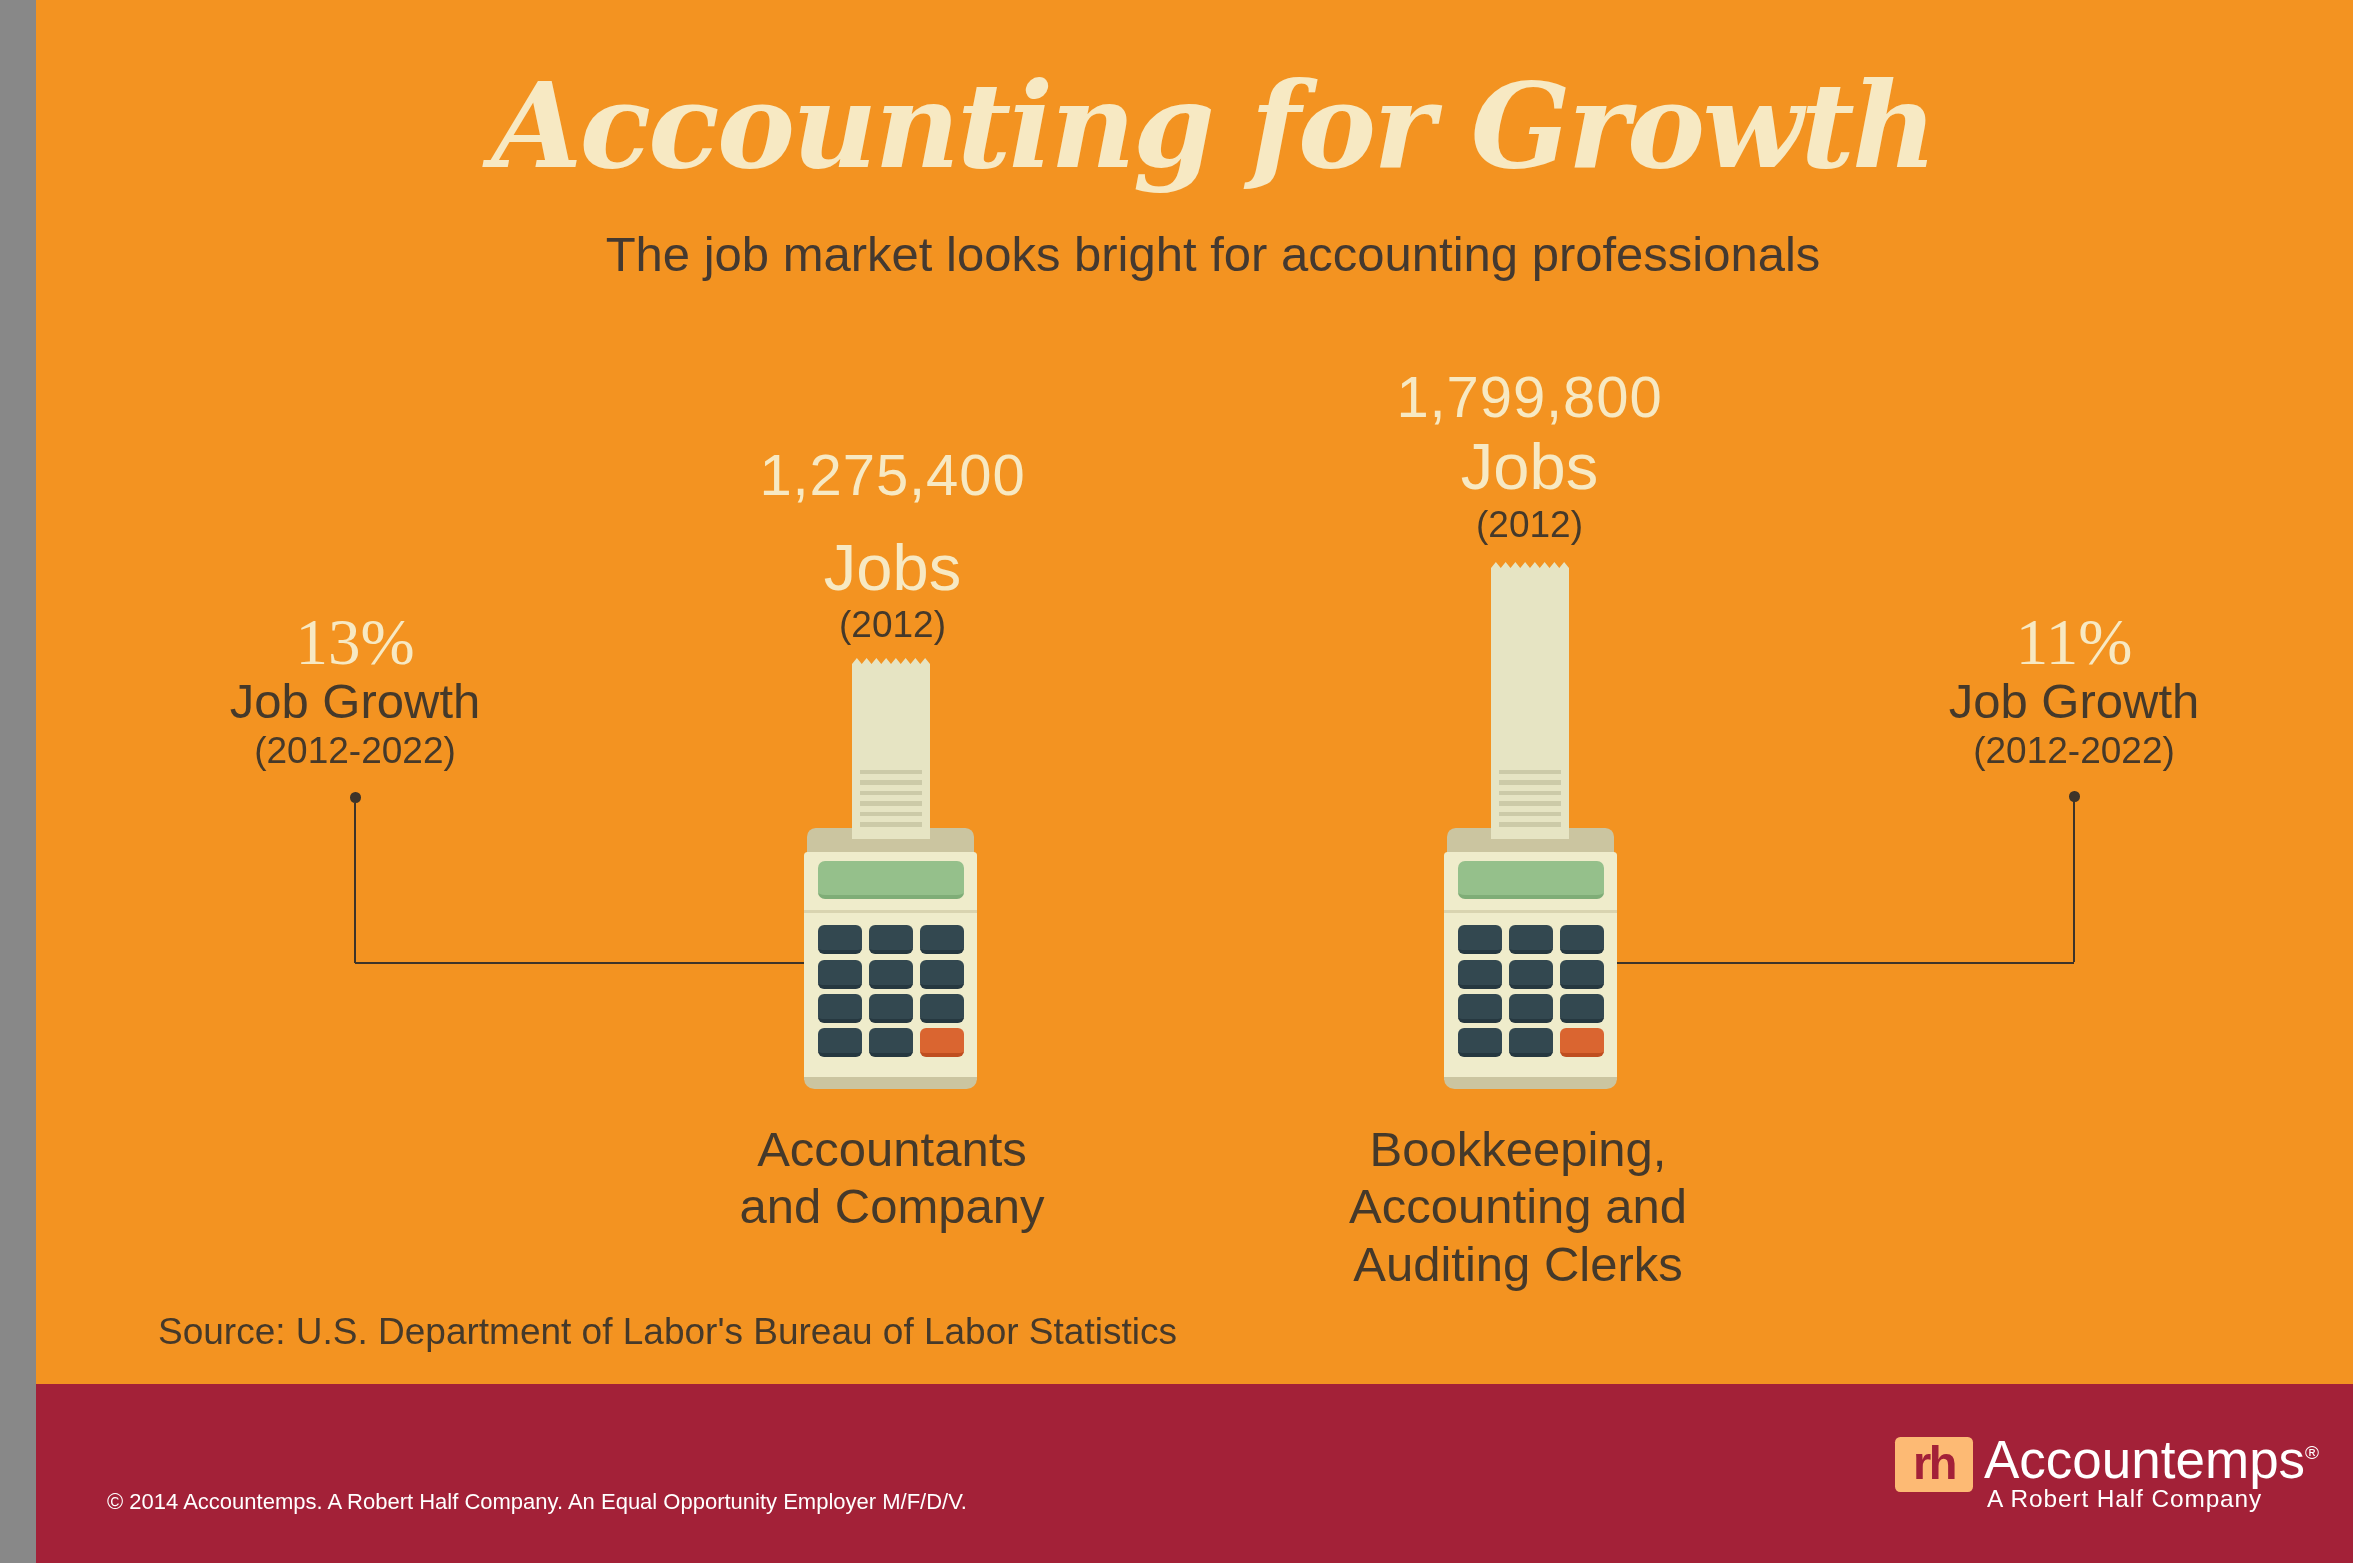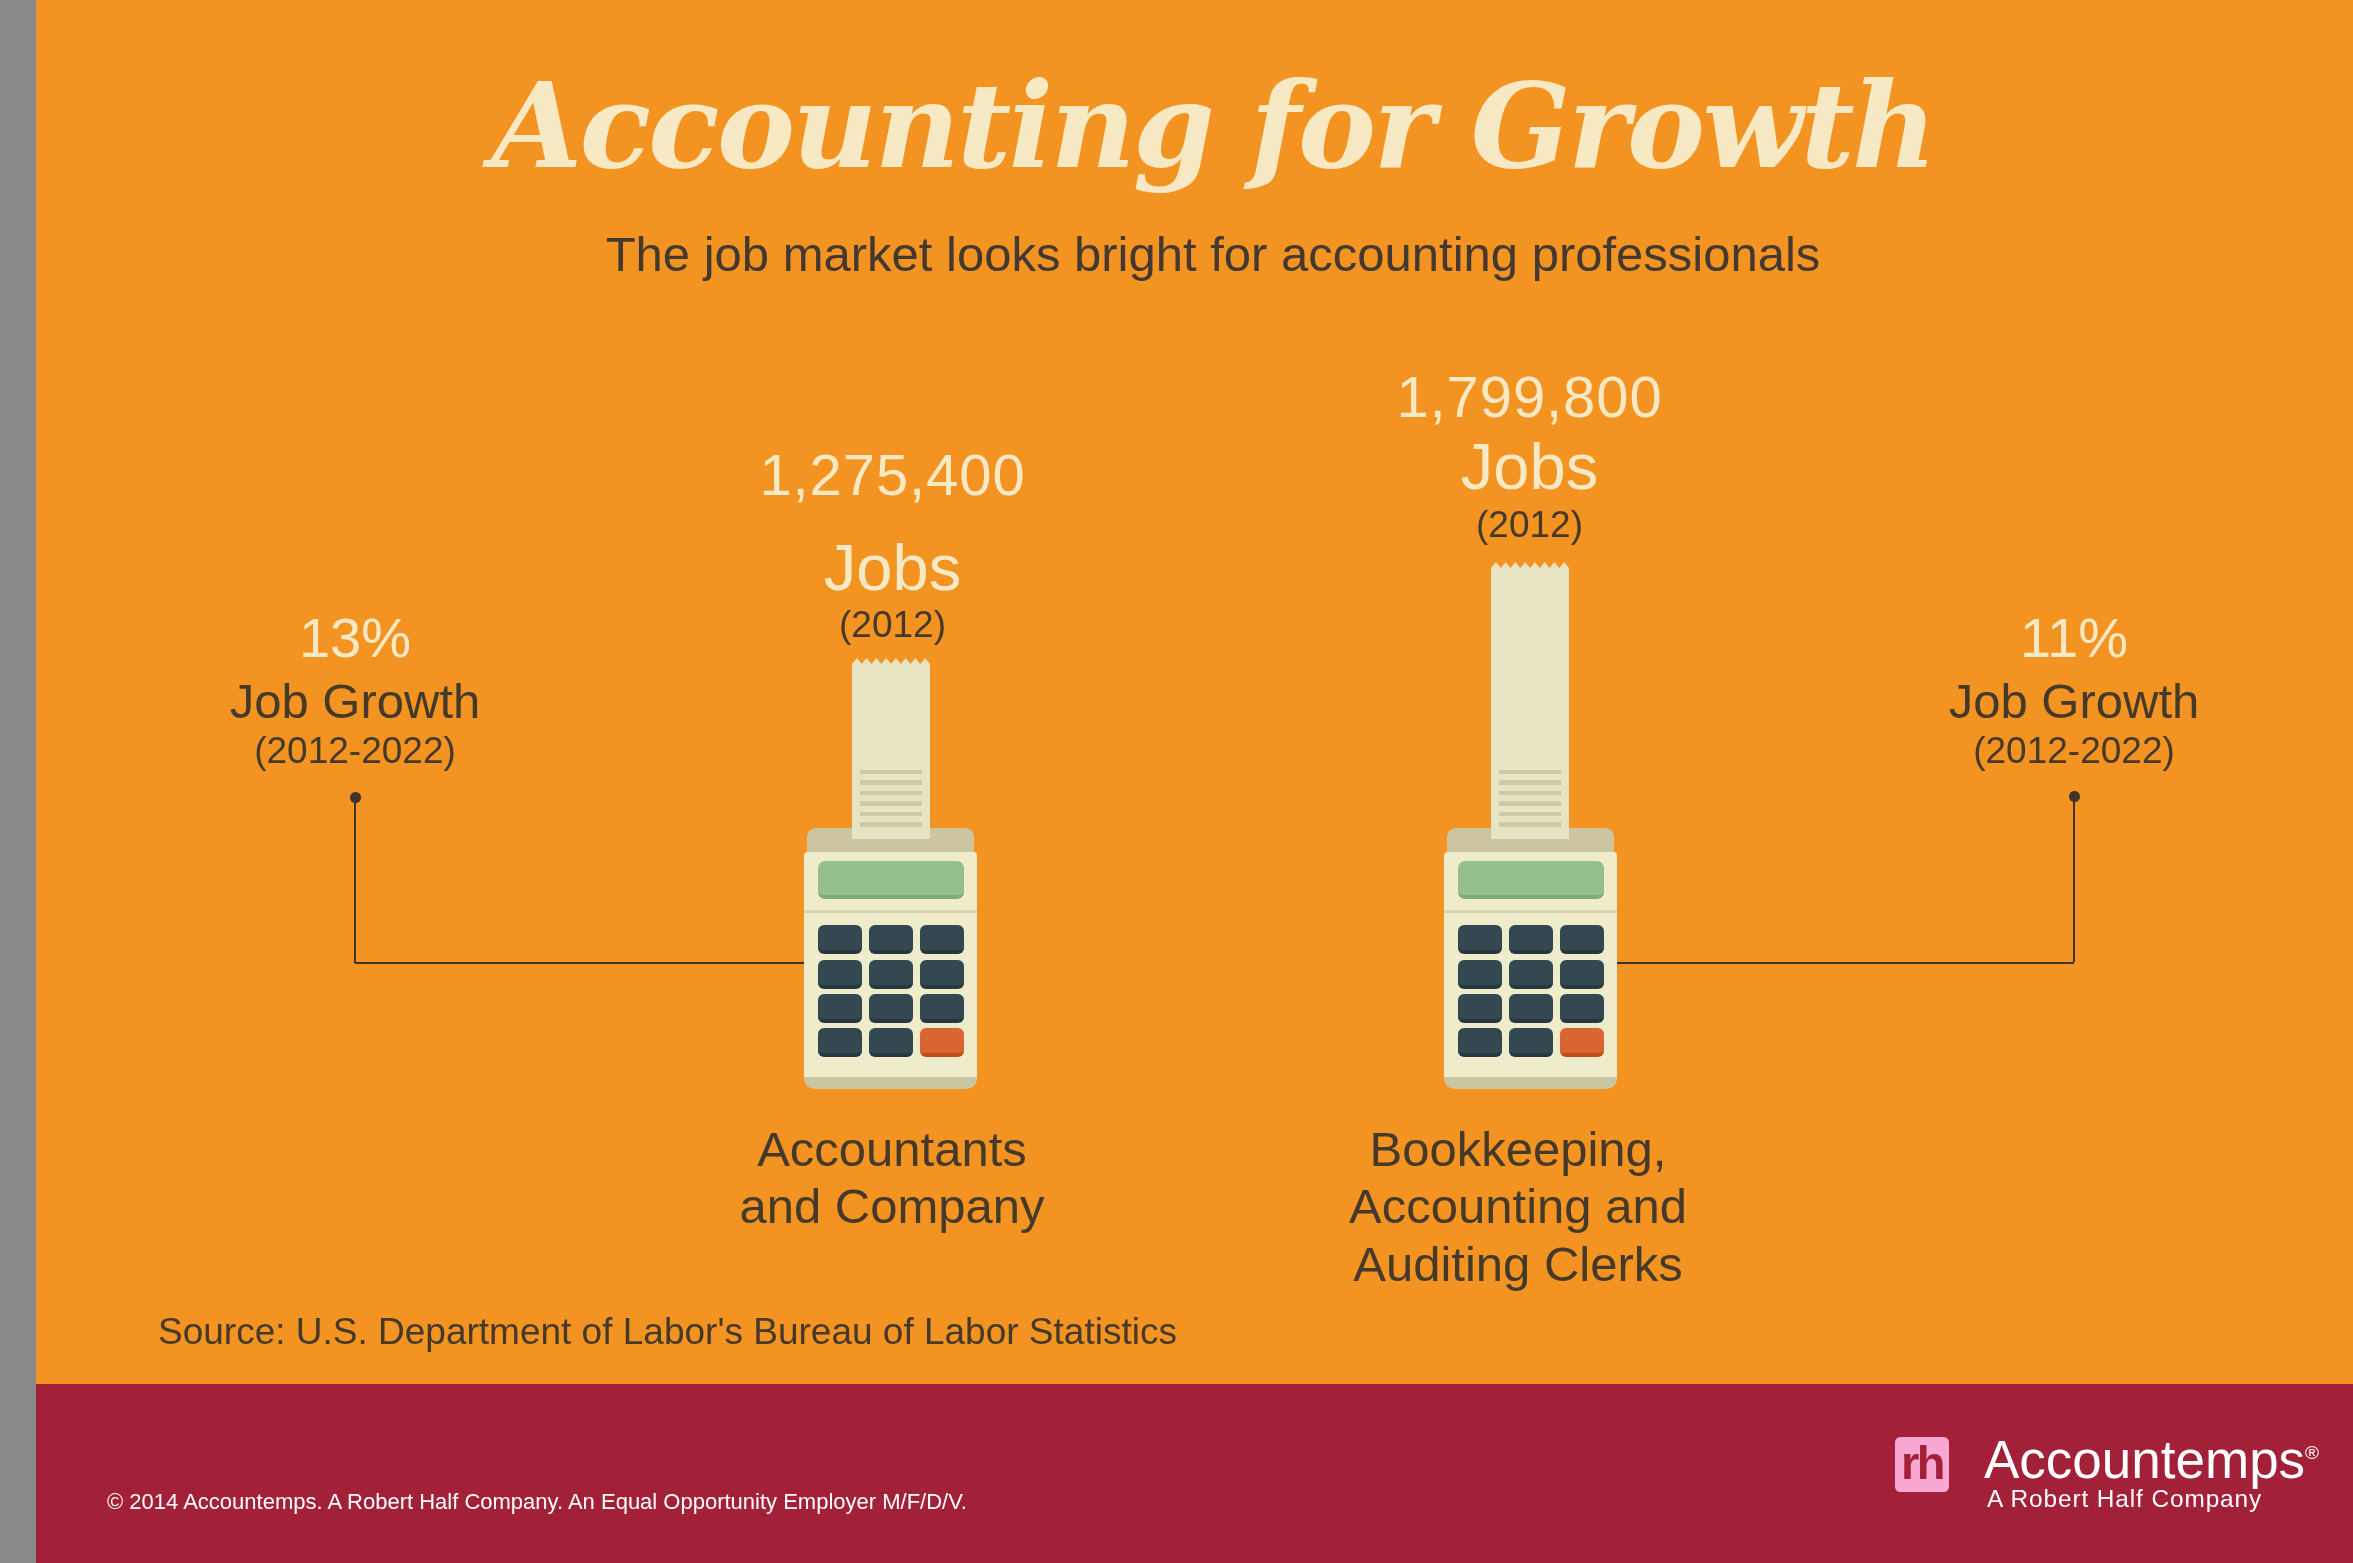--- a/index.html
+++ b/index.html
@@ -28,21 +28,21 @@
   
   .l-col{left:595px;width:523px;}
   .r-col{left:1232px;width:523px;}
   .stat-number{font-size:58px;letter-spacing:0.9px;}
   .stat-jobs{font-size:65px;}
   .stat-year{font-size:37px;}
 
   
   .lg-col{left:101px;width:436px;}
   .rg-col{left:1820px;width:436px;}
-  .pct{font-size:56px;}
+  .pct{font-size:65px;font-family:Liberation Serif, serif;}
   .growth{font-size:49px;}
   .range{font-size:37px;}
 
   .dot{width:10.5px;height:10.5px;border-radius:50%;background:var(--line,#3E3429);}
   .vline{width:1.7px;background:var(--line,#3E3429);}
   .hline{height:1.7px;background:var(--line,#3E3429);}
 
   
   .receipt{
     width:78px;background:var(--receipt,#E6E4C3);z-index:3;
@@ -95,21 +95,21 @@
   
   .occ{font-size:49px;}
   .l-occ{left:638px;width:436px;}
   .r-occ{left:1264px;width:436px;}
 
   
   .source{left:122px;top:1313px;font-size:37px;}
   .footer{left:0;top:1384px;width:2354px;height:179px;background:var(--red,#A32138);}
   .copyright{left:71px;top:1491px;font-size:22px;color:#ffffff;z-index:5;}
   .logo-box{
-    left:1859px;top:1437px;width:54px;height:55px;background:#f9a8d4;
+    left:1859px;top:1437px;width:78px;height:55px;background:#fdba74;
     border-radius:5.2px;display:flex;align-items:center;justify-content:center;z-index:5;
   }
   .logo-rh{
     font-size:47px;font-weight:bold;letter-spacing:-2.6px;
     color:var(--red,#A32138);transform:translateY(-1.7px);
   }
   .brand{left:1948px;top:1433px;font-size:53px;color:#ffffff;z-index:5;}
   .brand sup{font-size:19px;line-height:1;}
   .brand-sub{left:1951px;top:1487px;font-size:24.4px;color:#ffffff;letter-spacing:0.9px;z-index:5;}
 </style>

